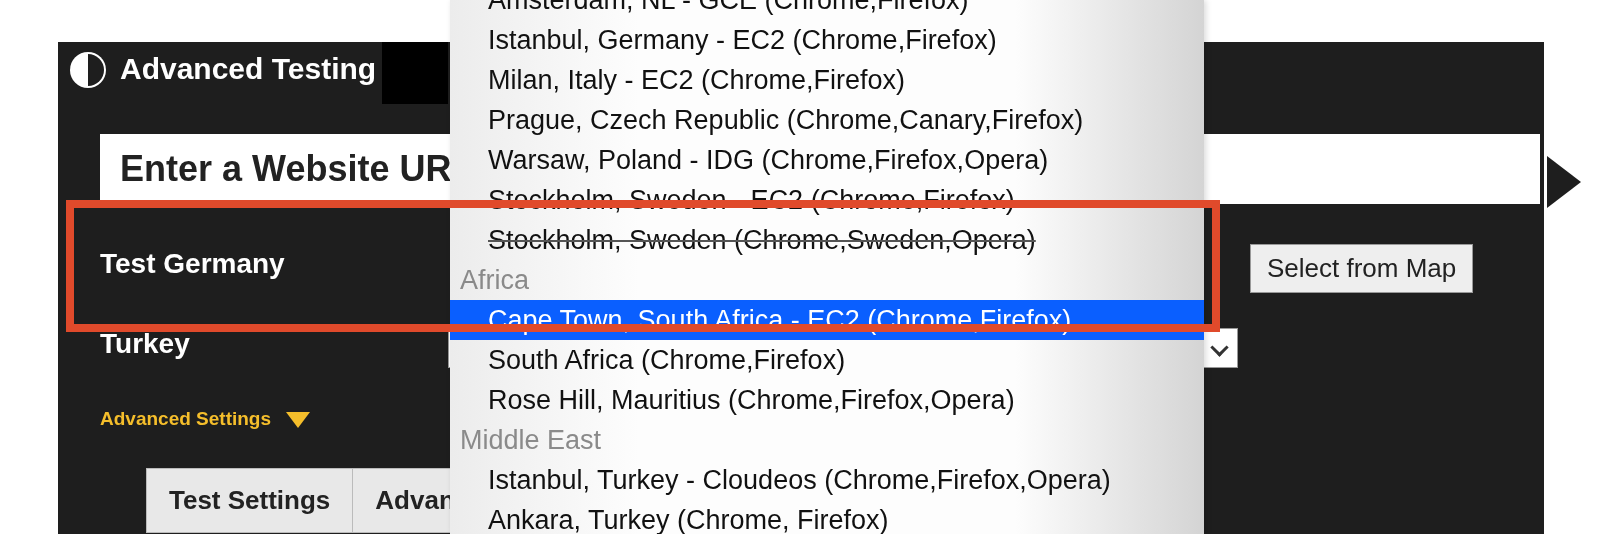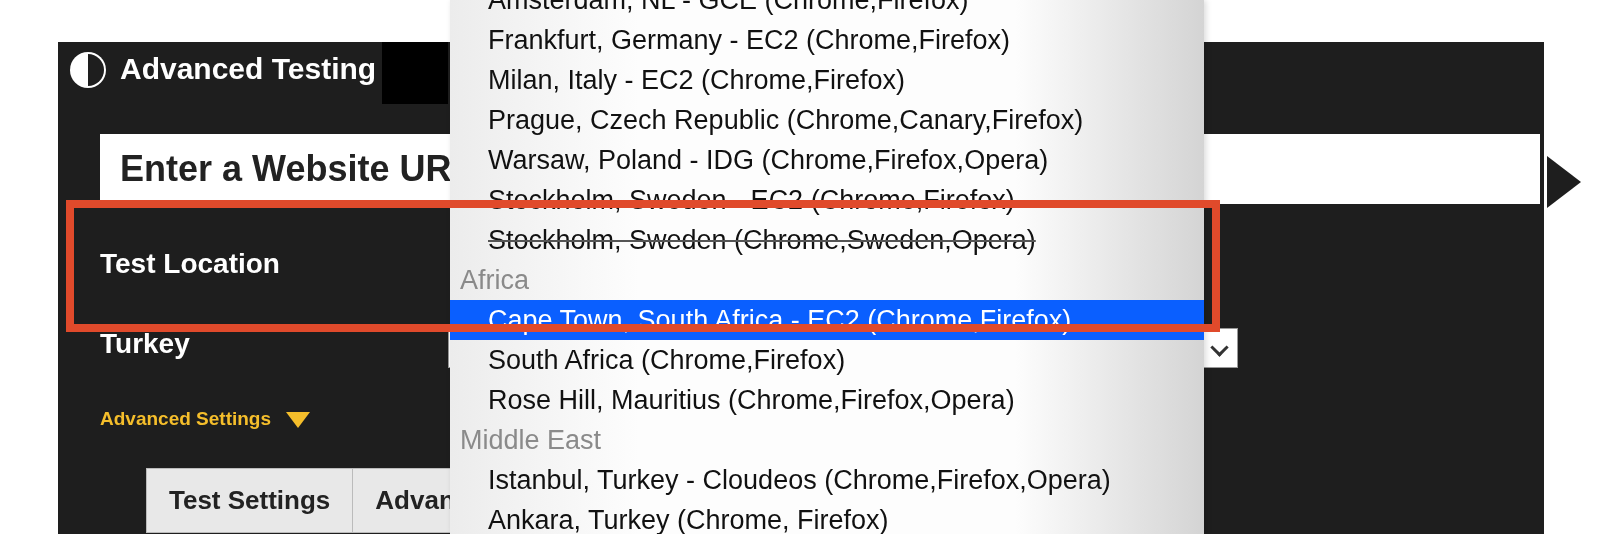--- a/index.html
+++ b/index.html
@@ -111,41 +111,42 @@
 <div class="stage">
   <div class="panel"></div>
 
   <div class="tab-logo"></div>
   <div class="tab-title">Advanced Testing</div>
   <div class="tab-divider"></div>
 
   <input class="url-input" type="text" placeholder="Enter a Website URL" style="">
   <div class="url-arrow"></div>
 
-  <div class="lbl lbl-location">Test Location</div>
+  <div class="lbl lbl-location">Test Germany</div>
   <div class="lbl lbl-browser">Turkey</div>
 
   <div class="adv-link">
     <span>Advanced Settings</span>
     <span class="tri"></span>
   </div>
 
   <div class="btabs">
     <div class="btab">Test Settings</div>
     <div class="btab">Advanced</div>
   </div>
 
   <div class="browser-select">
     <span class="chev"></span>
   </div>
 
+  <button class="map-btn">Select from Map</button>
 
   <div class="dropdown" id="dropdown">
       <div class="opt cut-top">Amsterdam, NL - GCE (Chrome,Firefox)</div>
-      <div class="opt">Frankfurt, Germany - EC2 (Chrome,Firefox)</div>
+      <div class="opt">Istanbul, Germany - EC2 (Chrome,Firefox)</div>
       <div class="opt">Milan, Italy - EC2 (Chrome,Firefox)</div>
       <div class="opt">Prague, Czech Republic (Chrome,Canary,Firefox)</div>
       <div class="opt">Warsaw, Poland - IDG (Chrome,Firefox,Opera)</div>
       <div class="opt">Stockholm, Sweden - EC2 (Chrome,Firefox)</div>
       <div class="opt struck">Stockholm, Sweden (Chrome,Sweden,Opera)</div>
       <div class="opt group">Africa</div>
       <div class="opt sel">Cape Town, South Africa - EC2 (Chrome,Firefox)</div>
       <div class="opt">South Africa (Chrome,Firefox)</div>
       <div class="opt">Rose Hill, Mauritius (Chrome,Firefox,Opera)</div>
       <div class="opt group">Middle East</div>

